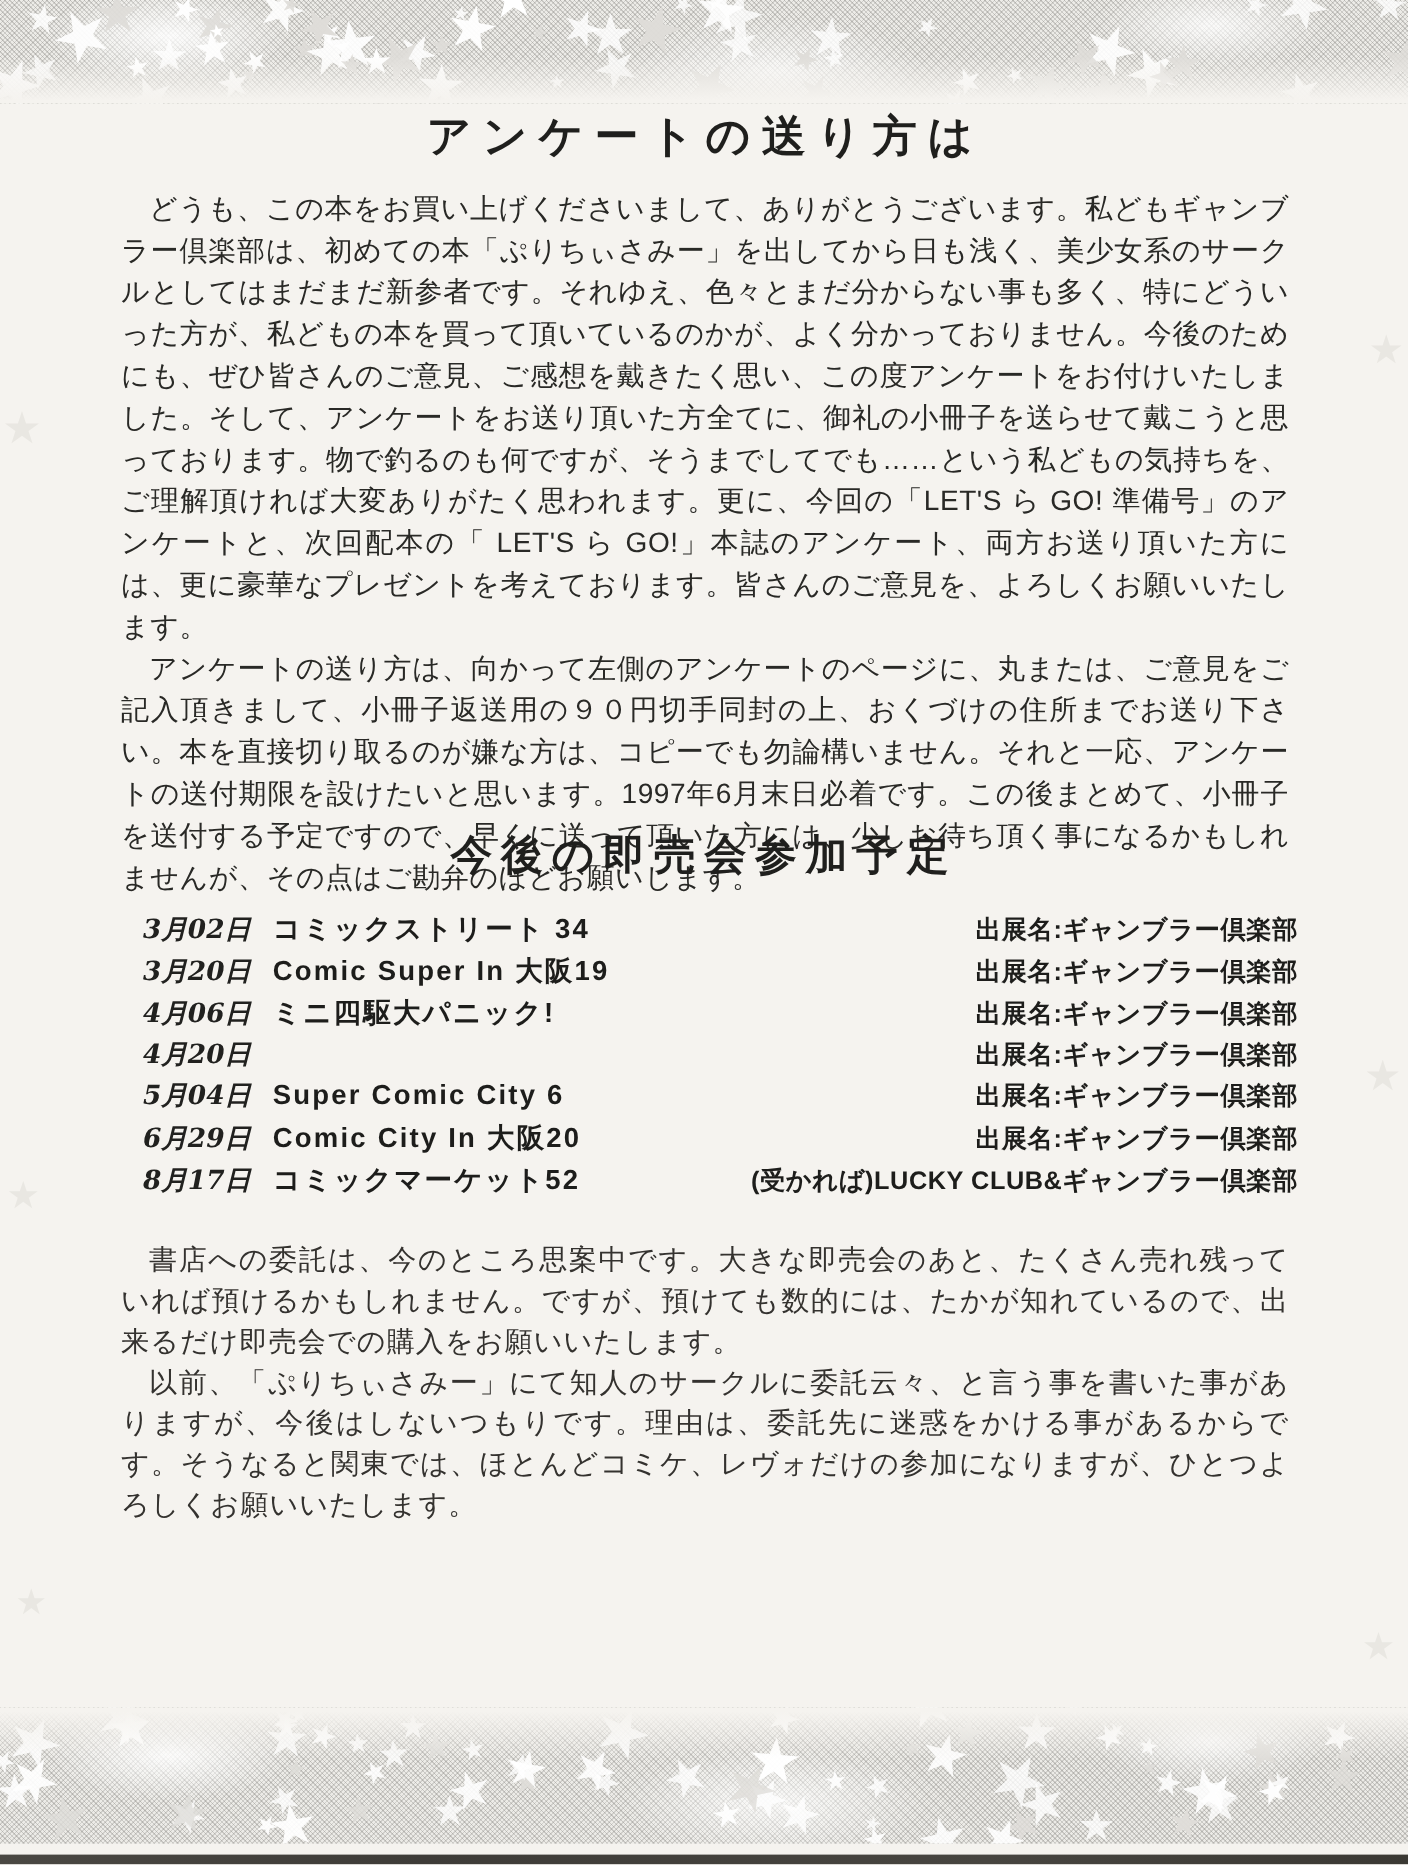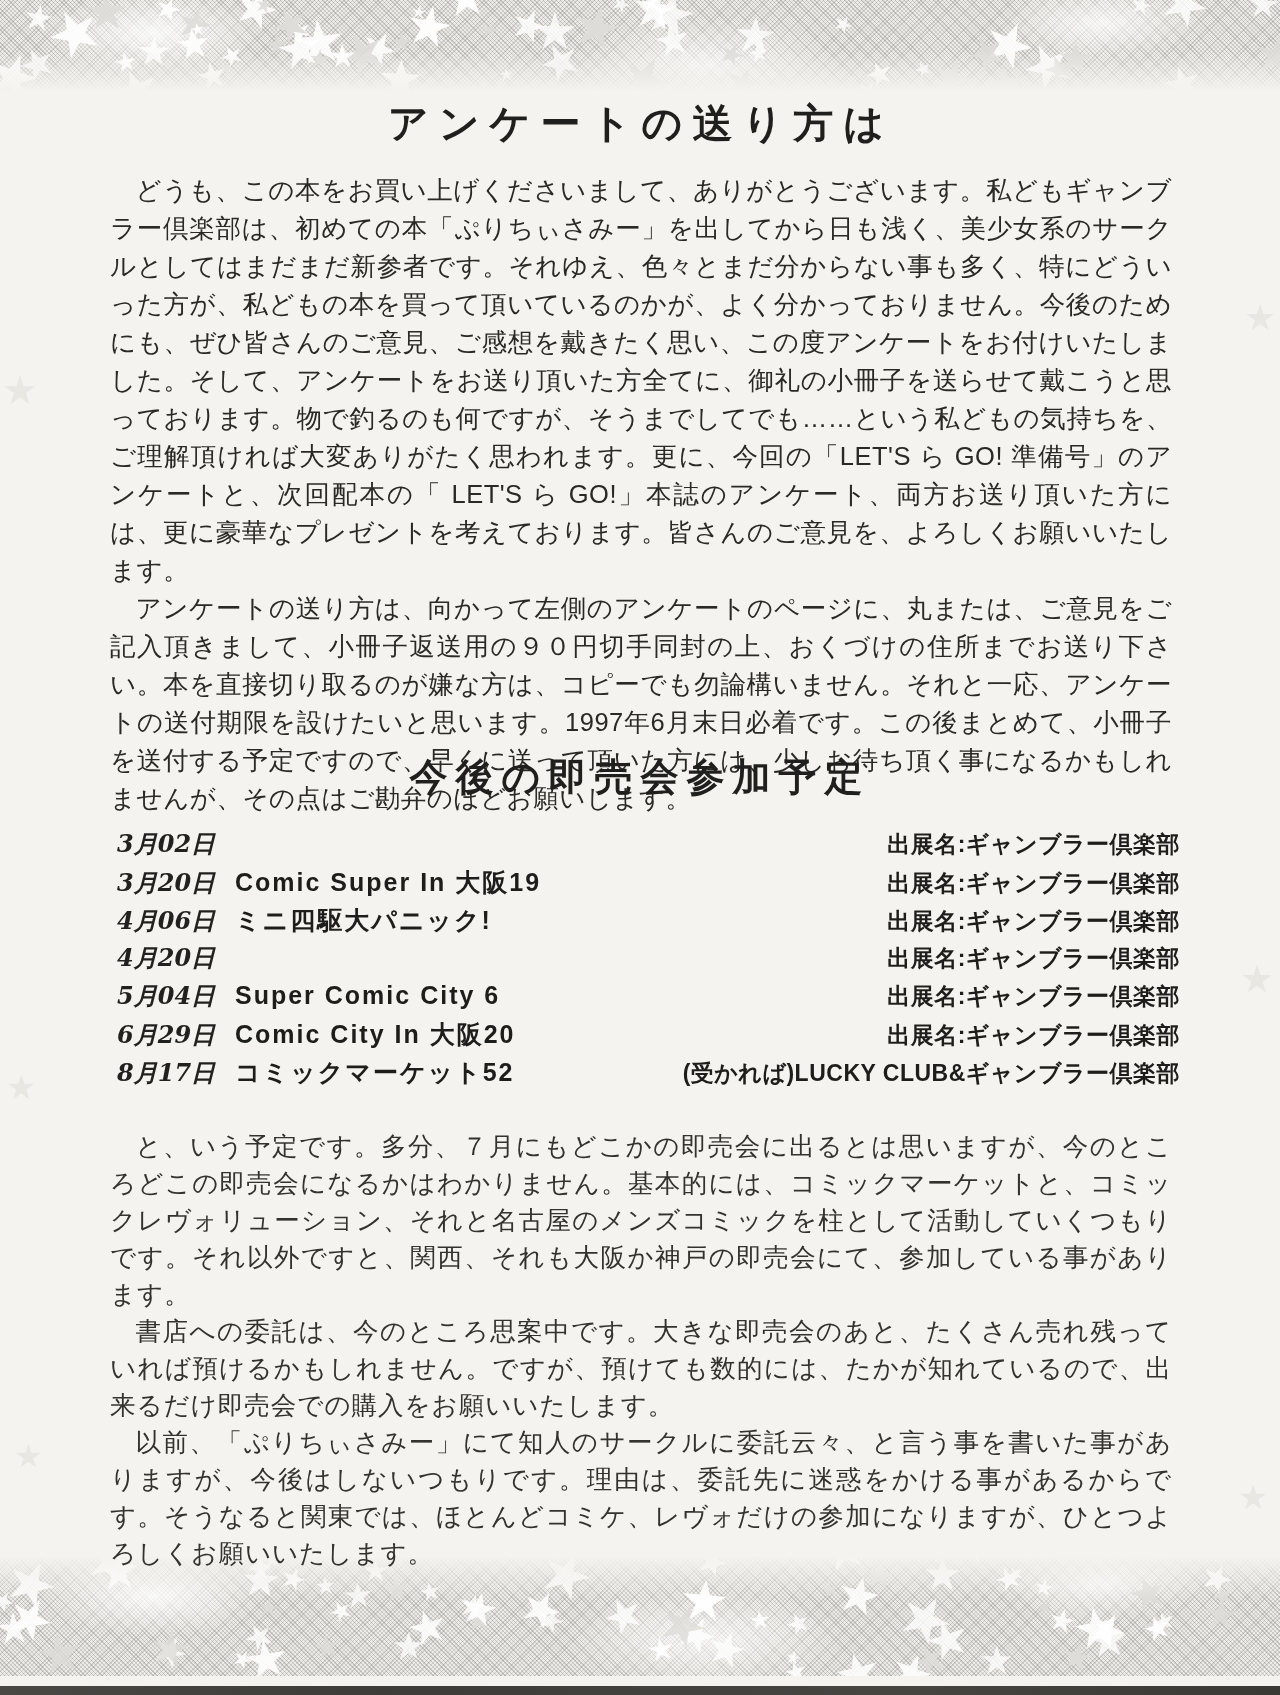--- a/index.html
+++ b/index.html
@@ -48,21 +48,21 @@
   .intro p{
     margin:0;font-size:25.5px;line-height:38px;letter-spacing:.5px;
     text-align:justify;text-indent:1em;color:#29292六;
   }
   .intro p{color:#292926;}
   .section-heading{
     position:absolute;left:0;right:0;top:752px;margin:0;z-index:3;
     text-align:center;font-size:38px;font-weight:bold;letter-spacing:8px;color:#1f1f1d;
   }
   .schedule{
-    position:absolute;left:117px;right:100px;top:828px;z-index:3;
+    position:absolute;left:130px;right:100px;top:828px;z-index:3;
   }
   .sched-row{display:flex;align-items:baseline;height:38px;}
   .sched-date{
     width:118px;flex:0 0 auto;
     font-family:"DejaVu Serif","Liberation Serif",serif;
     font-style:italic;font-size:24px;font-weight:bold;color:#21211f;
   }
   .sched-event{
     flex:1 1 auto;font-size:25px;font-weight:bold;letter-spacing:2px;color:#1d1d1b;
     white-space:nowrap;overflow:hidden;
@@ -242,20 +242,21 @@
       <p>どうも、この本をお買い上げくださいまして、ありがとうございます。私どもギャンブラー倶楽部は、初めての本「ぷりちぃさみー」を出してから日も浅く、美少女系のサークルとしてはまだまだ新参者です。それゆえ、色々とまだ分からない事も多く、特にどういった方が、私どもの本を買って頂いているのかが、よく分かっておりません。今後のためにも、ぜひ皆さんのご意見、ご感想を戴きたく思い、この度アンケートをお付けいたしました。そして、アンケートをお送り頂いた方全てに、御礼の小冊子を送らせて戴こうと思っております。物で釣るのも何ですが、そうまでしてでも……という私どもの気持ちを、ご理解頂ければ大変ありがたく思われます。更に、今回の「LET'S ら GO! 準備号」のアンケートと、次回配本の「 LET'S ら GO!」本誌のアンケート、両方お送り頂いた方には、更に豪華なプレゼントを考えております。皆さんのご意見を、よろしくお願いいたします。</p>
       <p>アンケートの送り方は、向かって左側のアンケートのページに、丸または、ご意見をご記入頂きまして、小冊子返送用の９０円切手同封の上、おくづけの住所までお送り下さい。本を直接切り取るのが嫌な方は、コピーでも勿論構いません。それと一応、アンケートの送付期限を設けたいと思います。1997年6月末日必着です。この後まとめて、小冊子を送付する予定ですので、早くに送って頂いた方には、少しお待ち頂く事になるかもしれませんが、その点はご勘弁のほどお願いします。</p>
     </div>
   </div>
 
   <h2 class="section-heading">今後の即売会参加予定</h2>
 
   <div class="schedule">
     <div class="sched-row">
       <span class="sched-date">3月02日</span>
+      <span class="sched-event">コミックストリート 34</span>
       <span class="sched-exhibitor">出展名:ギャンブラー倶楽部</span>
     </div>
     <div class="sched-row">
       <span class="sched-date">3月20日</span>
       <span class="sched-event">Comic Super In 大阪19</span>
       <span class="sched-exhibitor">出展名:ギャンブラー倶楽部</span>
     </div>
     <div class="sched-row">
       <span class="sched-date">4月06日</span>
       <span class="sched-event">ミニ四駆大パニック!</span>
@@ -276,20 +277,19 @@
       <span class="sched-exhibitor">出展名:ギャンブラー倶楽部</span>
     </div>
     <div class="sched-row">
       <span class="sched-date">8月17日</span>
       <span class="sched-event">コミックマーケット52</span>
       <span class="sched-exhibitor">(受かれば)LUCKY CLUB&amp;ギャンブラー倶楽部</span>
     </div>
   </div>
 
   <div class="closing">
-    <p>と、いう予定です。多分、７月にもどこかの即売会に出るとは思いますが、今のところどこの即売会になるかはわかりません。基本的には、コミックマーケットと、コミックレヴォリューション、それと名古屋のメンズコミックを柱として活動していくつもりです。それ以外ですと、関西、それも大阪か神戸の即売会にて、参加している事があります。</p>
     <p>書店への委託は、今のところ思案中です。大きな即売会のあと、たくさん売れ残っていれば預けるかもしれません。ですが、預けても数的には、たかが知れているので、出来るだけ即売会での購入をお願いいたします。</p>
     <p>以前、「ぷりちぃさみー」にて知人のサークルに委託云々、と言う事を書いた事がありますが、今後はしないつもりです。理由は、委託先に迷惑をかける事があるからです。そうなると関東では、ほとんどコミケ、レヴォだけの参加になりますが、ひとつよろしくお願いいたします。</p>
   </div>
 
 
   <div id="bottom-bar"></div>
 </div>
 
 </body></html>

